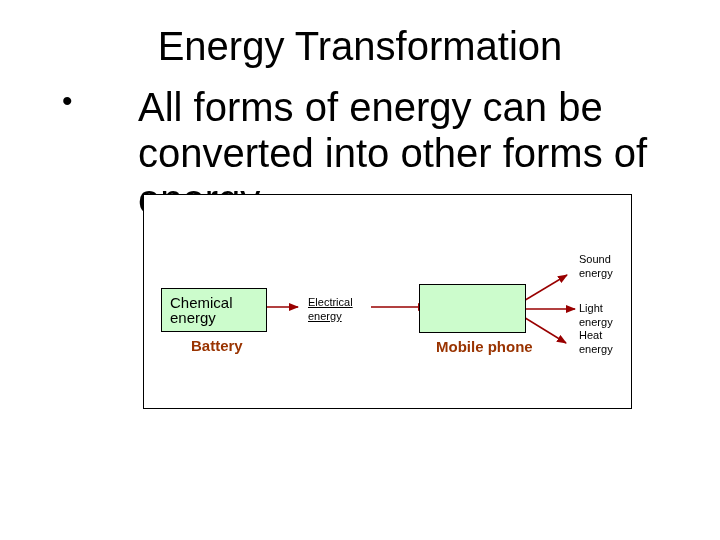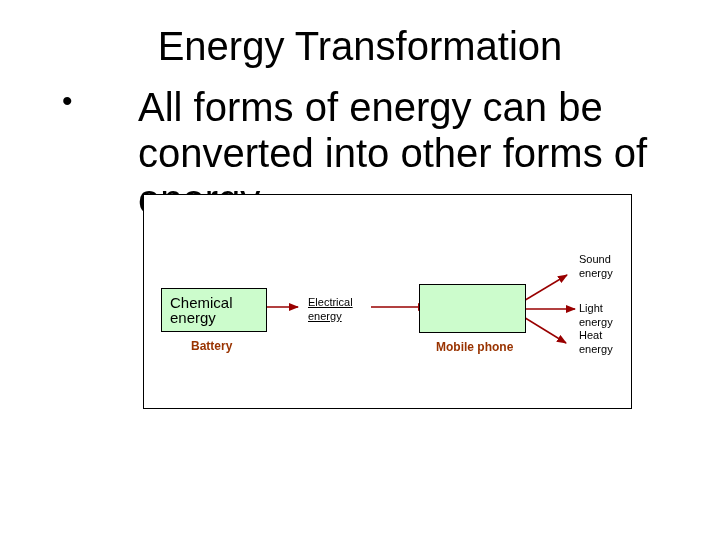--- a/index.html
+++ b/index.html
@@ -85,21 +85,21 @@
     line-height:14px;
     color:var(--text-color);
   }
   .carrier-label{ left:164px; top:100px; width:54px;text-decoration:underline; }
   .output-label{ left:435px; width:50px; }
   .output-sound{ top:57px; }
   .output-light{ top:106px; }
   .output-heat{ top:133px; }
   .caption-label{
     position:absolute;
-    font-size:12px;
+    font-size:15px;
     line-height:14px;
     font-weight:bold;
     color:var(--caption-color);
     white-space:nowrap;
   }
   .caption-battery{ left:47px; top:144px; }
   .caption-device{ left:292px; top:145px;text-align:center; }
   .arrow-layer{
     position:absolute;
     left:0;top:0;

